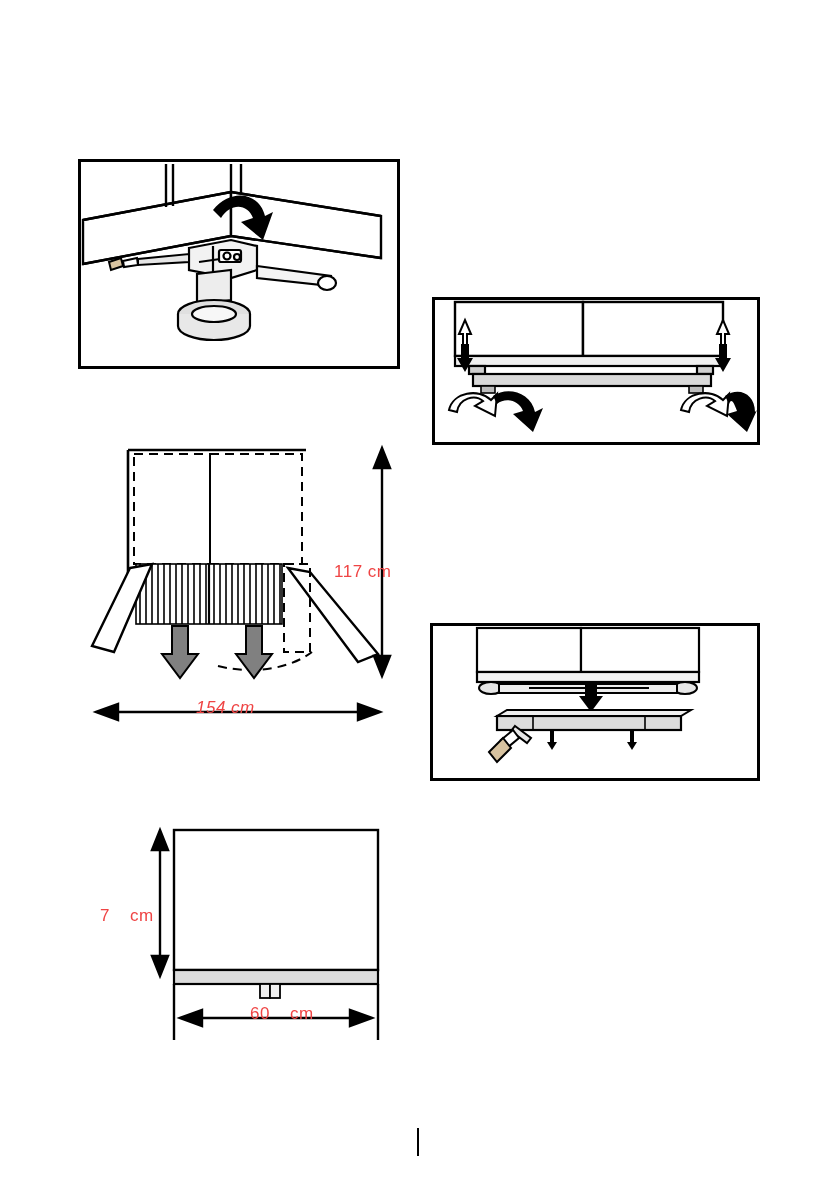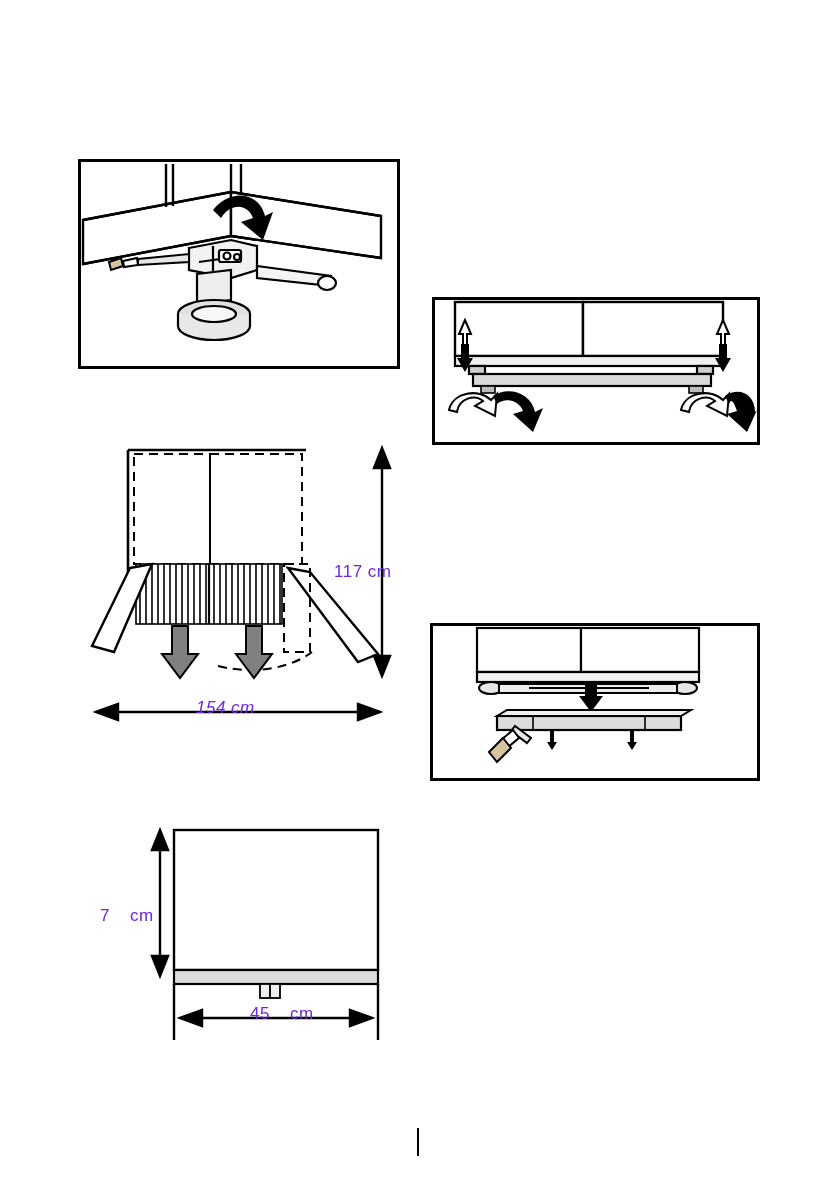--- a/index.html
+++ b/index.html
@@ -25,21 +25,21 @@
   .box-frame {
     border: 3px solid #000;
     background: #fff;
     box-sizing: border-box;
   }
   .dim-label {
     position: absolute;
     font-size: 17px;
     letter-spacing: 0.5px;
     white-space: nowrap;
-    color: #6d28d9;
+    color: #ef4444;
   }
   svg {
     display: block;
   }
   .page-footer-mark {
     position: absolute;
     left: 417px;
     top: 1128px;
     width: 2px;
     height: 28px;
@@ -299,19 +299,19 @@
       </g>
 
       <g stroke="#000" stroke-width="2.4" fill="#000">
         <line x1="106" y1="196" x2="266" y2="196"></line>
         <path d="M90 196 L112 188 L112 204 Z"></path>
         <path d="M282 196 L260 188 L260 204 Z"></path>
       </g>
     </svg>
     <div class="dim-label" style="left:10px; top:84px;">7</div>
     <div class="dim-label" style="left:40px; top:84px;">cm</div>
-    <div class="dim-label" style="left:160px; top:182px;">45</div>
+    <div class="dim-label" style="left:160px; top:182px;">60</div>
     <div class="dim-label" style="left:200px; top:182px;">cm</div>
   </div>
 
   <div class="page-footer-mark"></div>
 
 </div>
 
 </body></html>

